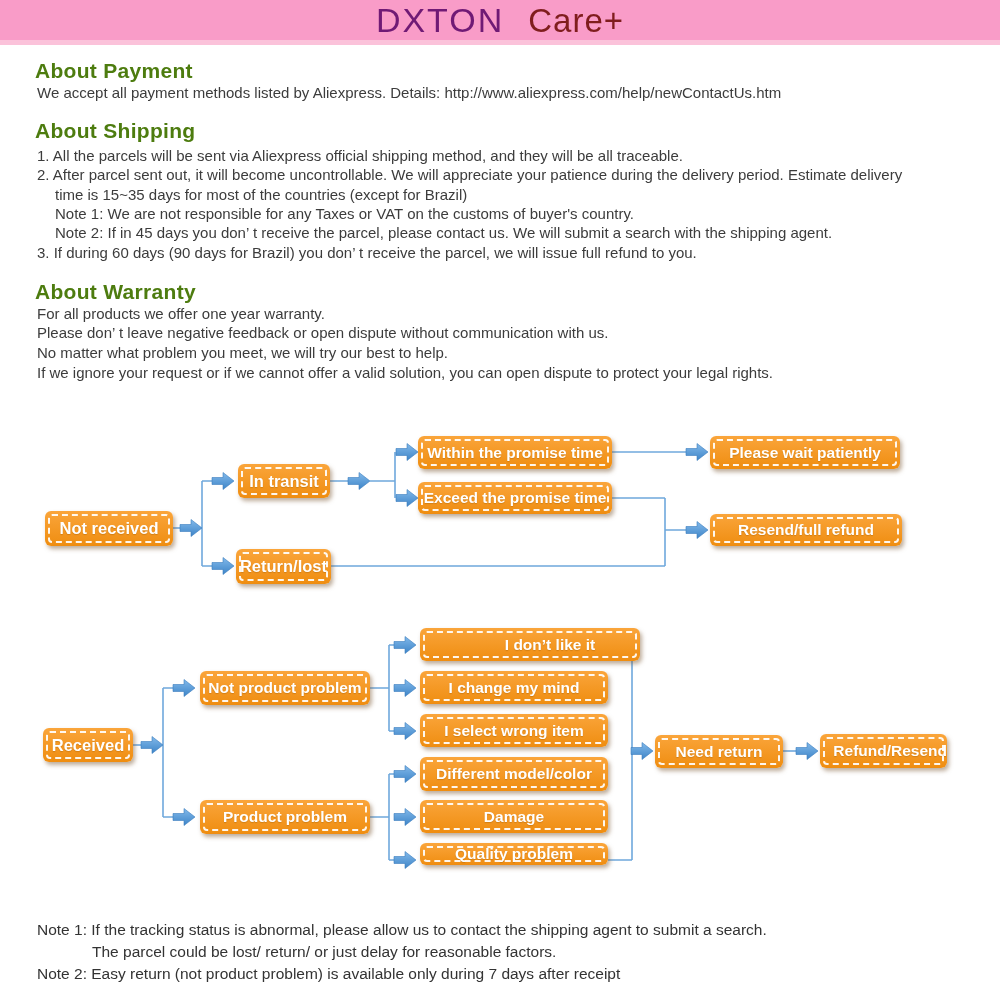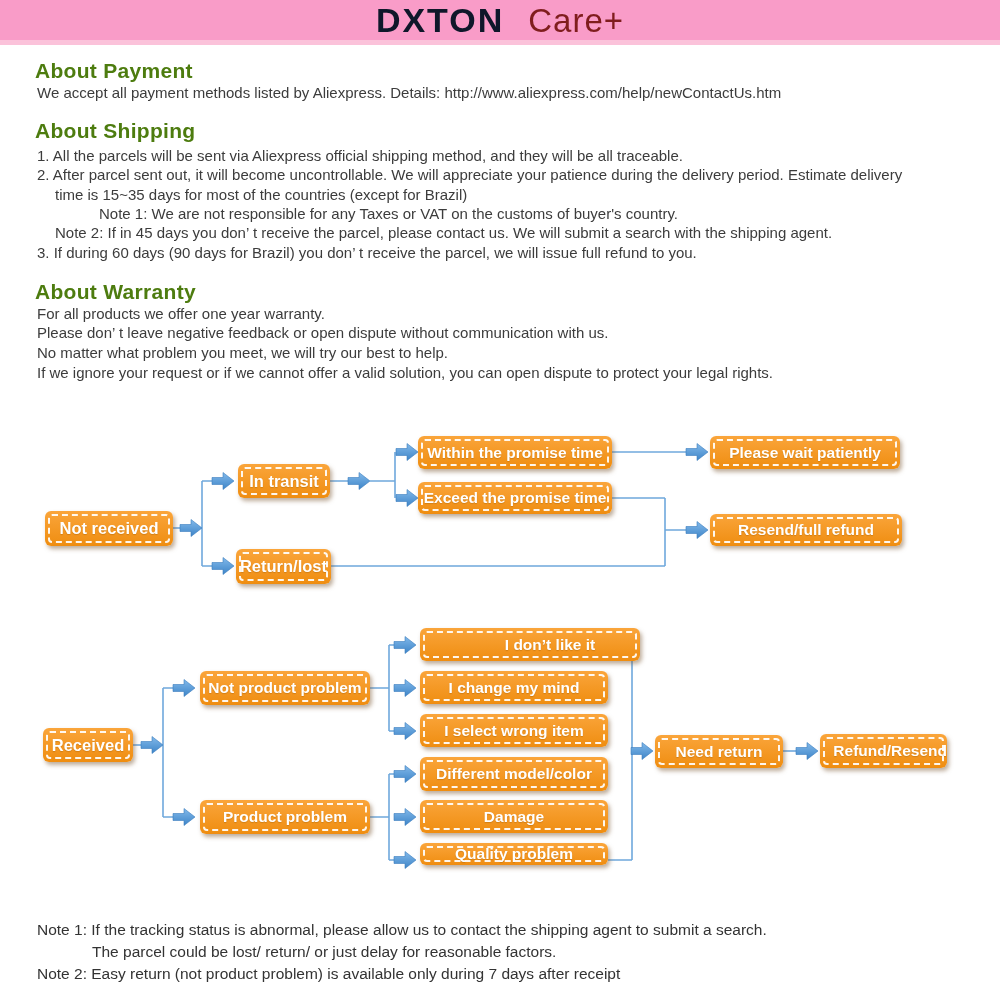--- a/index.html
+++ b/index.html
@@ -4,21 +4,21 @@
 <style>
   html,body{margin:0;padding:0;}
   body{
     width:1000px;height:1000px;position:relative;background:#ffffff;
     font-family:"Liberation Sans", sans-serif;color:#3c3c3c;overflow:hidden;
   }
   
   .hdr{position:absolute;left:0;top:0;width:1000px;height:45px;background:#f99cc8;}
   .hdr-strip{position:absolute;left:0;top:40px;width:1000px;height:5px;background:#fbc2da;}
   .hdr-inner{position:absolute;left:0;top:0;width:100%;height:41px;display:flex;align-items:center;justify-content:center;gap:24px;}
-  .brand{color:#0f172a;font-size:34px;font-weight:700;letter-spacing:2px;}
+  .brand{color:#701a75;font-size:34px;font-weight:400;letter-spacing:2px;}
   .product{color:#7f1d1d;font-size:33px;font-weight:400;letter-spacing:1px;}
   
   .sec-title{position:absolute;left:35px;font-size:21px;font-weight:700;color:#4d7c0f;letter-spacing:.3px;white-space:nowrap;}
   .t-line{position:absolute;left:37px;font-size:15px;color:#3c3c3c;white-space:nowrap;}
   .t-ind{left:55px;}
   .note-line{position:absolute;left:37px;font-size:15.5px;color:#333;white-space:nowrap;}
   .note-ind{left:92px;}
   
   .fbox{
     position:absolute;box-sizing:border-box;border-radius:6px;
@@ -49,21 +49,21 @@
   <div class="hdr-strip"></div>
 </div>
 
 <div class="sec-title" style="top:59px;">About Payment</div>
 <div class="t-line" style="top:84px;">We accept all payment methods listed by Aliexpress. Details: http://www.aliexpress.com/help/newContactUs.htm</div>
 
 <div class="sec-title" style="top:119px;">About Shipping</div>
 <div class="t-line" style="top:147px;">1. All the parcels will be sent via Aliexpress official shipping method, and they will be all traceable.</div>
 <div class="t-line" style="top:166px;">2. After parcel sent out, it will become uncontrollable. We will appreciate your patience during the delivery period. Estimate delivery</div>
 <div class="t-line t-ind" style="top:186px;text-align:right;">time is 15~35 days for most of the countries (except for Brazil)</div>
-<div class="t-line t-ind" style="top:205px;margin-left:44px;">Note 1: We are not responsible for any Taxes or VAT on the customs of buyer's country.</div>
+<div class="t-line t-ind" style="top:205px;">Note 1: We are not responsible for any Taxes or VAT on the customs of buyer's country.</div>
 <div class="t-line t-ind" style="top:224px;">Note 2: If in 45 days you don’ t receive the parcel, please contact us. We will submit a search with the shipping agent.</div>
 <div class="t-line" style="top:244px;">3. If during 60 days (90 days for Brazil) you don’ t receive the parcel, we will issue full refund to you.</div>
 
 <div class="sec-title" style="top:280px;">About Warranty</div>
 <div class="t-line" style="top:305px;">For all products we offer one year warranty.</div>
 <div class="t-line" style="top:324px;">Please don’ t leave negative feedback or open dispute without communication with us.</div>
 <div class="t-line" style="top:344px;">No matter what problem you meet, we will try our best to help.</div>
 <div class="t-line" style="top:364px;">If we ignore your request or if we cannot offer a valid solution, you can open dispute to protect your legal rights.</div>
 
 <svg class="flowsvg" width="1000" height="1000" viewBox="0 0 1000 1000">

